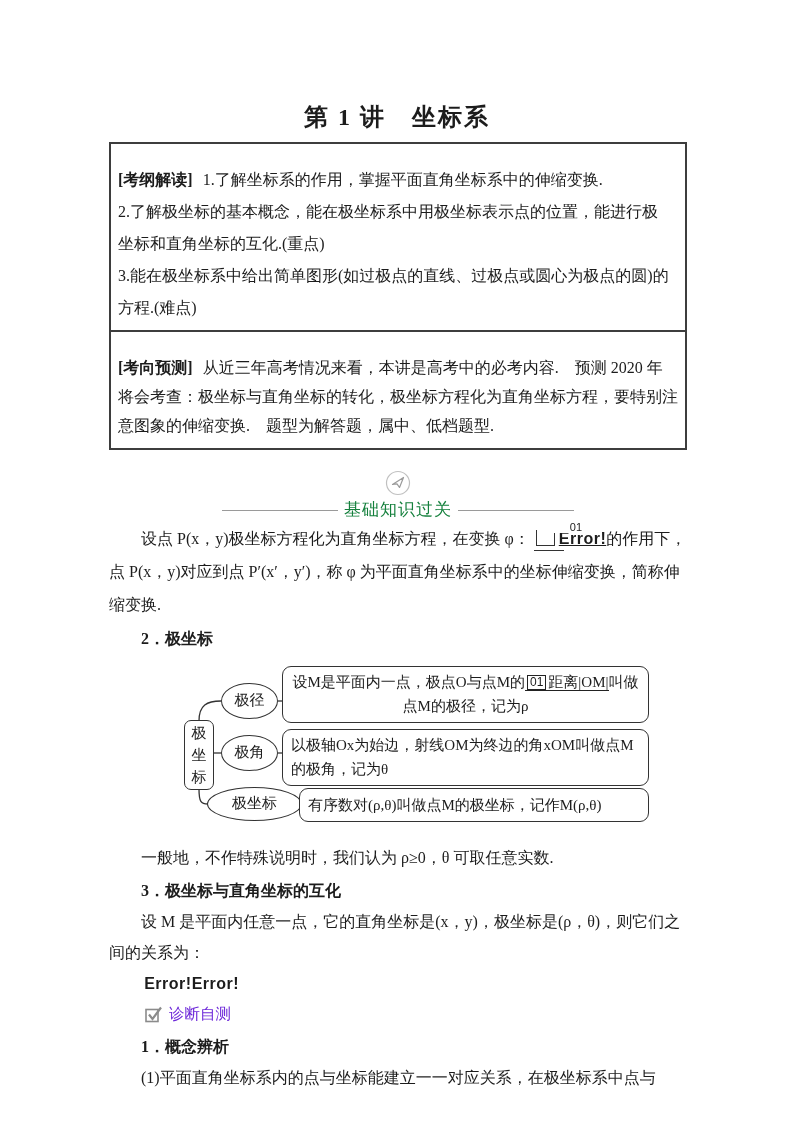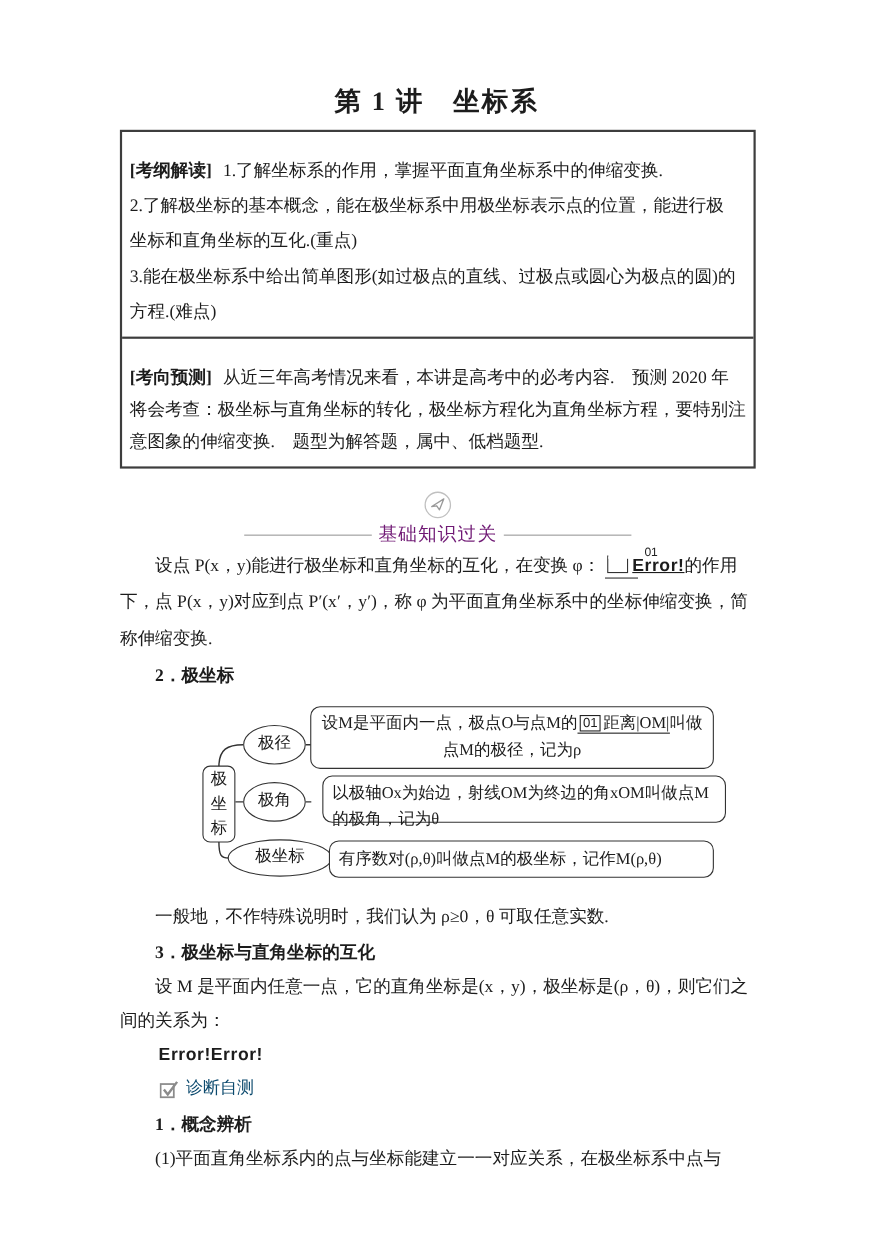--- a/index.html
+++ b/index.html
@@ -11,21 +11,21 @@
     margin:0 auto;
     overflow:hidden;
     font-family:"Liberation Serif","DejaVu Serif",serif;
     color:#1c1c1c;
     font-size:16px;
   }
   .content { width:578px; margin-left:109px; }
 
   
   .doc-title {
-    padding-top:76px;
+    padding-top:100px;
     text-align:center;
     font-size:24px;
     font-weight:bold;
     letter-spacing:2px;
     line-height:34px;
     margin-bottom:8px;
   }
 
   
   .box-group { border:2px solid #3d3d3d; }
@@ -37,21 +37,21 @@
   
   .divider { margin-top:20px; height:52px; text-align:center; }
   .divider-icon { height:26px; line-height:0; }
   .divider-line-wrap { position:relative; width:352px; margin:2px auto 0; height:24px; }
   .divider-line-wrap::before {
     content:""; position:absolute; left:0; right:0; top:12px;
     border-top:1px solid #9a9a9a;
   }
   .divider-label {
     position:relative; background:#fff; padding:0 6px;
-    font-size:17px; letter-spacing:1px; color:#701a75; line-height:24px;
+    font-size:17px; letter-spacing:1px; color:#15803d; line-height:24px;
   }
 
   
   .h-bold { font-weight:bold; text-indent:2em; line-height:31px; margin-top:2px; }
   .para { text-indent:2em; line-height:33px; }
 
   
   .blank-box {
     display:inline-block; position:relative;
     width:19px; height:16px; border:1.5px solid #333;
@@ -89,31 +89,31 @@
     text-align:center; background:#fff; white-space:nowrap;
   }
   .d-e1 { left:42px; top:23px;  width:57px; height:36px; line-height:33px; }
   .d-e2 { left:42px; top:75px;  width:57px; height:36px; line-height:33px; }
   .d-e3 { left:28px; top:127px; width:95px; height:34px; line-height:31px; }
   .d-box {
     position:absolute; border:1.5px solid #333; border-radius:9px;
     padding:3px 8px; line-height:24px; background:#fff;
   }
   .d-b1 { left:103px; top:6px;   width:367px; height:57px;text-align:center; }
-  .d-b2 { left:114px; top:69px;  width:367px; height:43px; }
+  .d-b2 { left:103px; top:69px;  width:367px; height:57px; }
   .d-b3 { left:120px; top:128px; width:350px; height:34px; line-height:26px; white-space:nowrap; }
   .d-underline { border-bottom:1px solid #222; }
   .d-badge {
     display:inline-block; border:1px solid #222; font-size:12px; line-height:13px;
     padding:0 2px; vertical-align:1px; margin:0 2px;
     font-family:"Liberation Sans","DejaVu Sans",sans-serif;
   }
 
   
-  .selftest { margin-left:36px; color:#0c4a6e; line-height:30px; font-size:15.5px; display:flex; align-items:center; gap:6px; }
+  .selftest { margin-left:36px; color:#6d28d9; line-height:30px; font-size:15.5px; display:flex; align-items:center; gap:6px; }
   .selftest svg { flex:0 0 auto; }
 </style>
 </head>
 <body>
 
 <div class="page">
 
   <div class="doc-title">第 1 讲　坐标系</div>
 
   <div class="content">
@@ -135,21 +135,21 @@
           <circle cx="13" cy="13" r="11.5" fill="none" stroke="#c0c0c0" stroke-width="1.2"></circle>
           <path d="M7.5 14.5 L18.5 7.5 L14.5 17.5 L12 13.8 Z" fill="none" stroke="#9a9a9a" stroke-width="1.2" stroke-linejoin="round"></path>
         </svg>
       </div>
       <div class="divider-line-wrap">
         <span class="divider-label">基础知识过关</span>
       </div>
     </div>
 
 
-    <p class="para"><span>设点 P(x，y)能进行极坐标和直角坐标的互化，在变换 φ：</span><span class="blank-box"><span class="badge">01</span></span><span class="err">Error!</span><span>的作用下，点 P(x，y)对应到点 P′(x′，y′)，称 φ 为平面直角坐标系中的坐标伸缩变换，简称伸缩变换.</span></p>
+    <p class="para"><span>设点 P(x，y)极坐标方程化为直角坐标方程，在变换 φ：</span><span class="blank-box"><span class="badge">01</span></span><span class="err">Error!</span><span>的作用下，点 P(x，y)对应到点 P′(x′，y′)，称 φ 为平面直角坐标系中的坐标伸缩变换，简称伸缩变换.</span></p>
 
     <div class="h-bold">2．极坐标</div>
 
     <div class="diagram">
       <svg class="connectors" width="480" height="172" viewBox="0 0 480 172">
         <g fill="none" stroke="#333" stroke-width="1.3">
           <path d="M 20,61 C 20,45 28,41 42,41"></path>
           <path d="M 35,93 L 42,93"></path>
           <path d="M 20,129 C 20,142 22,144 29,144"></path>
           <path d="M 99,41 L 104,41"></path>

